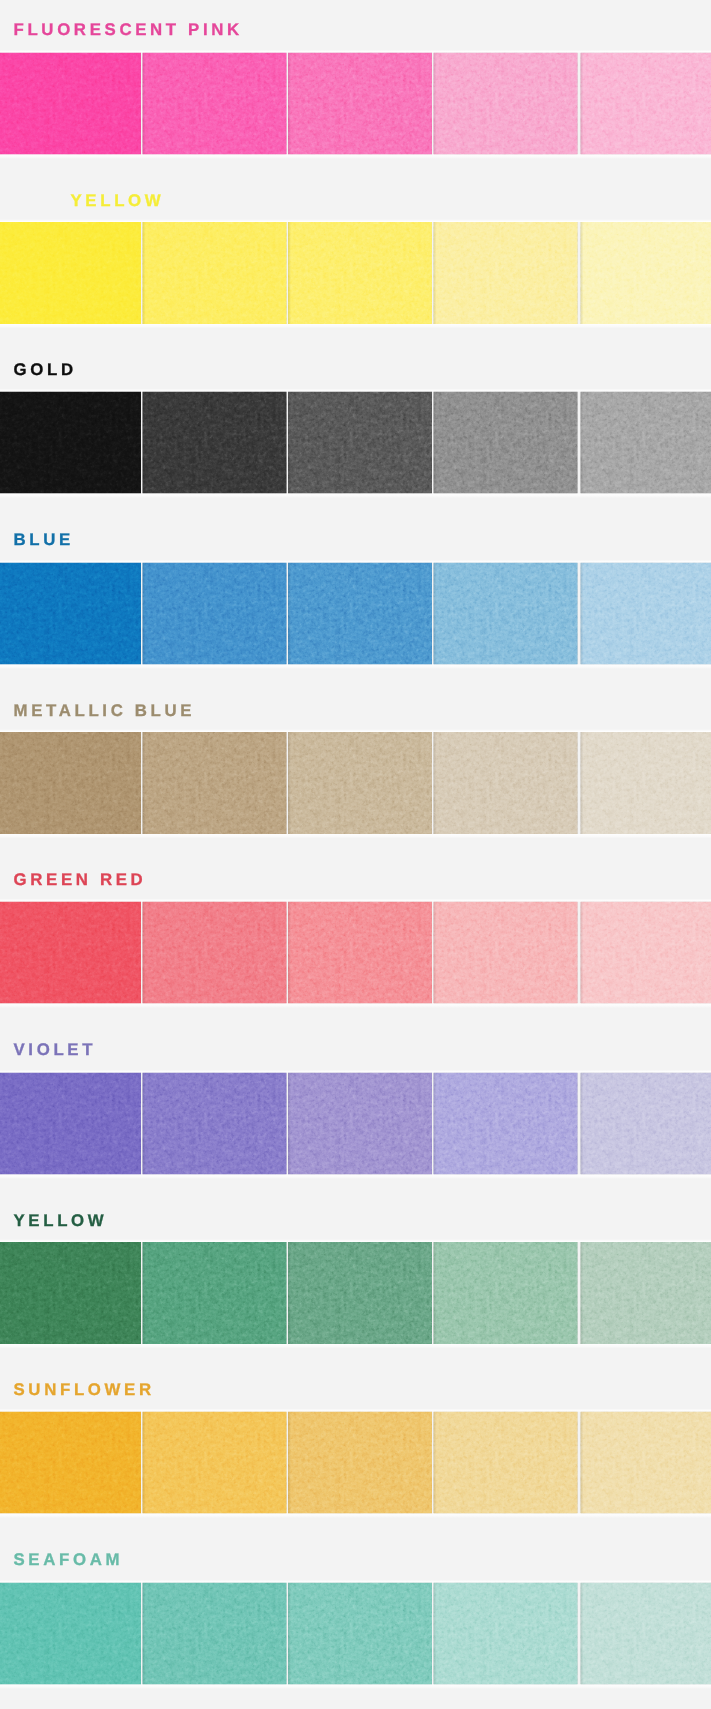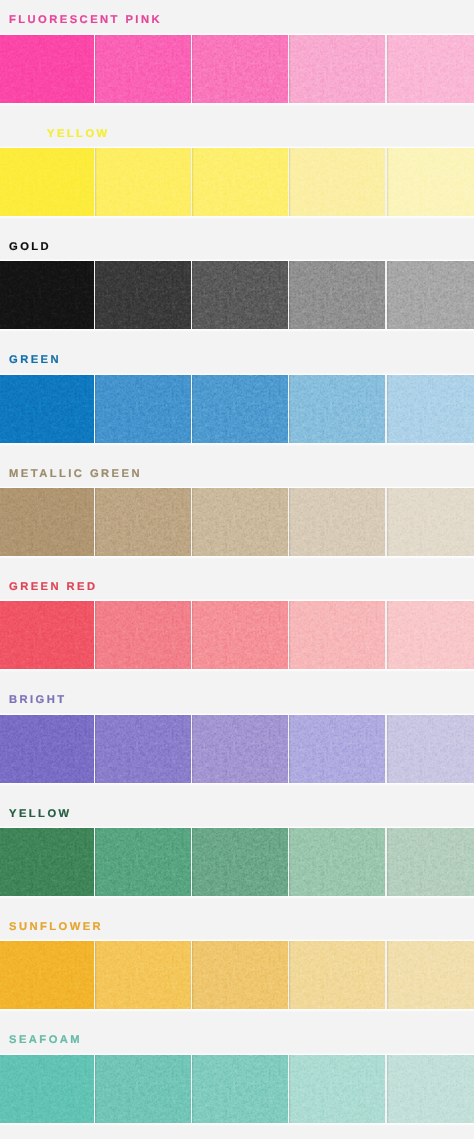--- a/index.html
+++ b/index.html
@@ -197,21 +197,21 @@
           <svg class="tex">
             <rect width="100%" height="100%" filter="url(#grainA)" opacity="1.0"></rect>
           </svg>
           <div class="sw-edge"></div>
         </div>
  </div>
  <div class="edge-top" style="top:259.4px"></div>
  <div class="edge-bot" style="top:329.4px"></div>
 </div>
 <div class="section">
- <div class="sec-label" style="top: 355.4px; color: rgb(18, 112, 168);">GREEN</div>
+ <div class="sec-label" style="top: 355.4px; color: rgb(18, 112, 168);">BLUE</div>
  <div class="row" style="top:374.7px;height:68px">
   <div class="sw" style="left: -2px; width: 95.7px; background-color: rgb(14, 121, 192);">
           <svg class="tex">
             <rect width="100%" height="100%" filter="url(#grainB)" opacity="0.43"></rect>
           </svg>
           <svg class="tex">
             <rect width="100%" height="100%" filter="url(#grainA)" opacity="0.7"></rect>
           </svg>
         </div>
   <div class="sw" style="left: 95.15px; width: 95.7px; background-color: rgb(68, 148, 206);">
@@ -248,21 +248,21 @@
           <svg class="tex">
             <rect width="100%" height="100%" filter="url(#grainA)" opacity="1.0"></rect>
           </svg>
           <div class="sw-edge"></div>
         </div>
  </div>
  <div class="edge-top" style="top:372.7px"></div>
  <div class="edge-bot" style="top:442.7px"></div>
 </div>
 <div class="section">
- <div class="sec-label" style="top: 468.7px; color: rgb(156, 140, 110);">METALLIC GREEN</div>
+ <div class="sec-label" style="top: 468.7px; color: rgb(156, 140, 110);">METALLIC BLUE</div>
  <div class="row" style="top:488.0px;height:68px">
   <div class="sw" style="left: -2px; width: 95.7px; background-color: rgb(176, 150, 113);">
           <svg class="tex">
             <rect width="100%" height="100%" filter="url(#grainB)" opacity="0.43"></rect>
           </svg>
           <svg class="tex">
             <rect width="100%" height="100%" filter="url(#grainA)" opacity="0.7"></rect>
           </svg>
         </div>
   <div class="sw" style="left: 95.15px; width: 95.7px; background-color: rgb(189, 166, 132);">
@@ -350,21 +350,21 @@
           <svg class="tex">
             <rect width="100%" height="100%" filter="url(#grainA)" opacity="1.0"></rect>
           </svg>
           <div class="sw-edge"></div>
         </div>
  </div>
  <div class="edge-top" style="top:599.4px"></div>
  <div class="edge-bot" style="top:669.4px"></div>
 </div>
 <div class="section">
- <div class="sec-label" style="top: 695.4px; color: rgb(123, 115, 184);">BRIGHT</div>
+ <div class="sec-label" style="top: 695.4px; color: rgb(123, 115, 184);">VIOLET</div>
  <div class="row" style="top:714.7px;height:68px">
   <div class="sw" style="left: -2px; width: 95.7px; background-color: rgb(122, 109, 198);">
           <svg class="tex">
             <rect width="100%" height="100%" filter="url(#grainB)" opacity="0.43"></rect>
           </svg>
           <svg class="tex">
             <rect width="100%" height="100%" filter="url(#grainA)" opacity="0.7"></rect>
           </svg>
         </div>
   <div class="sw" style="left: 95.15px; width: 95.7px; background-color: rgb(138, 126, 204);">

